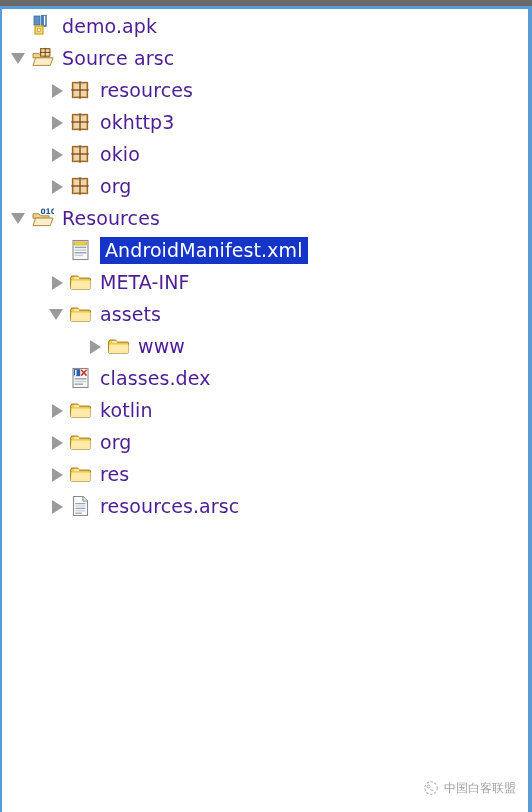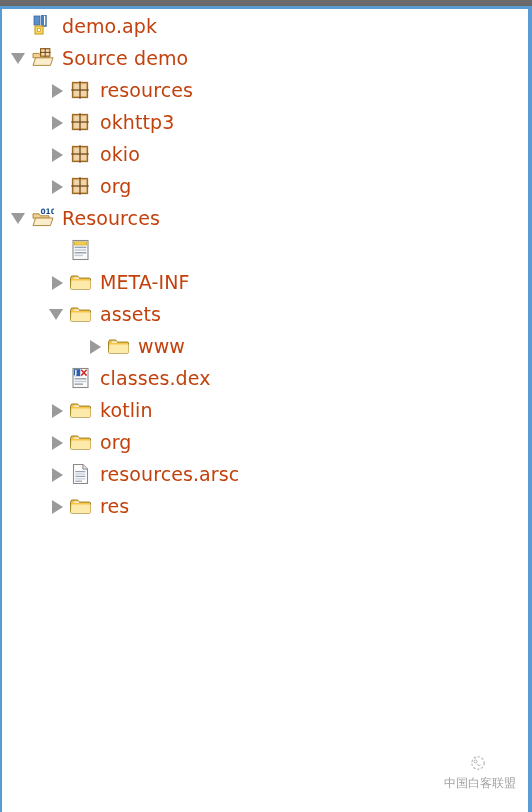--- a/index.html
+++ b/index.html
@@ -106,39 +106,38 @@
     width: 22px;
     height: 22px;
     margin-right: 8px;
     position: relative;
   }
   .icon svg { display: block; }
 
   
   .label {
     font-size: 19px;
-    color: #c2410c;
+    color: #4c1d95;
     line-height: 22px;
     letter-spacing: 0.1px;
   }
   .row.selected .label {
     background: #1535c8;
     color: #ffffff;
     padding: 2px 5px 3px 5px;
   }
 
   
   #watermark {
     position: absolute;
     right: 16px;
-    bottom: 20px;
+    bottom: 12px;
     display: flex;
-    align-items: center;
+    align-items: flex-start;
     opacity: 0.55;
-    flex-direction: column;
   }
   #watermark .wm-text {
     font-size: 12px;
     color: #555555;
     margin-left: 5px;
     font-family: "DejaVu Sans", "Liberation Sans", sans-serif;
   }
 </style>
 </head>
 <body>
@@ -174,21 +173,21 @@
             <path d="M1 18.4 l2.6 -7.6 h17.4 l-2.6 7.6 z" fill="#fbeccb" stroke="#b08a3e" stroke-width="1"></path>
             <rect x="8.5" y="1.6" width="9.4" height="7.6" fill="#e0b070" stroke="#8a5d22" stroke-width="1"></rect>
             <rect x="9.8" y="2.9" width="3.2" height="2.4" fill="#f6dcb4"></rect>
             <rect x="13.6" y="2.9" width="3.2" height="2.4" fill="#f6dcb4"></rect>
             <rect x="9.8" y="6" width="3.2" height="2.3" fill="#f6dcb4"></rect>
             <rect x="13.6" y="6" width="3.2" height="2.3" fill="#f6dcb4"></rect>
             <line x1="13.2" y1="0.9" x2="13.2" y2="9.8" stroke="#6b4a1e" stroke-width="1"></line>
             <line x1="7.8" y1="5.4" x2="18.6" y2="5.4" stroke="#6b4a1e" stroke-width="1"></line>
           </svg>
         </span>
-        <span class="label">Source demo</span>
+        <span class="label">Source arsc</span>
       </div>
       <div class="row">
         <span class="indent" style="width: 44px;"></span>
         <span class="twisty collapsed"></span>
         <span class="icon">
           <svg width="22" height="22" viewBox="0 0 22 22">
             <rect x="2.5" y="3.5" width="15" height="15" fill="#e3b375" stroke="#9a6a2d" stroke-width="1.3"></rect>
             <rect x="4.2" y="5.2" width="5.4" height="5.4" fill="#f2d6ab"></rect>
             <rect x="10.6" y="5.2" width="5.4" height="5.4" fill="#f2d6ab"></rect>
             <rect x="4.2" y="11.6" width="5.4" height="5.4" fill="#f2d6ab"></rect>
@@ -265,20 +264,21 @@
         <span class="icon">
           <svg width="22" height="22" viewBox="0 0 22 22">
             <rect x="3" y="1.5" width="15" height="19" fill="#fafafa" stroke="#8a8a8a" stroke-width="1.1"></rect>
             <rect x="4.4" y="2.9" width="12.2" height="3.1" fill="#f3d14e" stroke="#c9a320" stroke-width="0.7"></rect>
             <rect x="4.6" y="7.6" width="11.8" height="1.5" fill="#9aa6b4"></rect>
             <rect x="4.6" y="10.3" width="11.8" height="1.5" fill="#c4ccd6"></rect>
             <rect x="4.6" y="13" width="11.8" height="1.5" fill="#9aa6b4"></rect>
             <rect x="4.6" y="15.7" width="8.4" height="1.5" fill="#c4ccd6"></rect>
           </svg>
         </span>
+        <span class="label">AndroidManifest.xml</span>
       </div>
       <div class="row">
         <span class="indent" style="width: 44px;"></span>
         <span class="twisty collapsed"></span>
         <span class="icon">
           <svg width="22" height="22" viewBox="0 0 22 22">
             <path d="M1.5 5 h6.2 l1.6 2.1 h10.2 a0.9 0.9 0 0 1 0.9 0.9 v9.2 a0.9 0.9 0 0 1 -0.9 0.9 h-18 a0.9 0.9 0 0 1 -0.9 -0.9 v-10.4 a0.9 0.9 0 0 1 0.9 -0.9 z" fill="#f6c64a" stroke="#9c7c1c" stroke-width="1"></path>
             <path d="M1.5 9.6 h19 v7.6 a0.9 0.9 0 0 1 -0.9 0.9 h-18 a0.9 0.9 0 0 1 -0.9 -0.9 z" fill="#fde9a8"></path>
             <rect x="4" y="6.4" width="5" height="1.3" fill="#ffffff" opacity="0.85"></rect>
           </svg>
@@ -348,42 +348,42 @@
             <rect x="4" y="6.4" width="5" height="1.3" fill="#ffffff" opacity="0.85"></rect>
           </svg>
         </span>
         <span class="label">org</span>
       </div>
       <div class="row">
         <span class="indent" style="width: 44px;"></span>
         <span class="twisty collapsed"></span>
         <span class="icon">
           <svg width="22" height="22" viewBox="0 0 22 22">
+            <path d="M1.5 5 h6.2 l1.6 2.1 h10.2 a0.9 0.9 0 0 1 0.9 0.9 v9.2 a0.9 0.9 0 0 1 -0.9 0.9 h-18 a0.9 0.9 0 0 1 -0.9 -0.9 v-10.4 a0.9 0.9 0 0 1 0.9 -0.9 z" fill="#f6c64a" stroke="#9c7c1c" stroke-width="1"></path>
+            <path d="M1.5 9.6 h19 v7.6 a0.9 0.9 0 0 1 -0.9 0.9 h-18 a0.9 0.9 0 0 1 -0.9 -0.9 z" fill="#fde9a8"></path>
+            <rect x="4" y="6.4" width="5" height="1.3" fill="#ffffff" opacity="0.85"></rect>
+          </svg>
+        </span>
+        <span class="label">res</span>
+      </div>
+      <div class="row">
+        <span class="indent" style="width: 44px;"></span>
+        <span class="twisty collapsed"></span>
+        <span class="icon">
+          <svg width="22" height="22" viewBox="0 0 22 22">
             <path d="M3.5 1.5 h9.4 l4.6 4.6 v14.4 h-14 z" fill="#fcfcfc" stroke="#8a8a8a" stroke-width="1.1"></path>
             <path d="M12.9 1.5 v4.6 h4.6" fill="#e4e4e4" stroke="#8a8a8a" stroke-width="1"></path>
             <rect x="5.3" y="8" width="10" height="1.2" fill="#93a3b5"></rect>
             <rect x="5.3" y="10.4" width="10" height="1.2" fill="#c2ccd8"></rect>
             <rect x="5.3" y="12.8" width="10" height="1.2" fill="#93a3b5"></rect>
             <rect x="5.3" y="15.2" width="10" height="1.2" fill="#c2ccd8"></rect>
             <rect x="5.3" y="17.6" width="6.6" height="1.2" fill="#93a3b5"></rect>
           </svg>
         </span>
         <span class="label">resources.arsc</span>
-      </div>
-      <div class="row">
-        <span class="indent" style="width: 44px;"></span>
-        <span class="twisty collapsed"></span>
-        <span class="icon">
-          <svg width="22" height="22" viewBox="0 0 22 22">
-            <path d="M1.5 5 h6.2 l1.6 2.1 h10.2 a0.9 0.9 0 0 1 0.9 0.9 v9.2 a0.9 0.9 0 0 1 -0.9 0.9 h-18 a0.9 0.9 0 0 1 -0.9 -0.9 v-10.4 a0.9 0.9 0 0 1 0.9 -0.9 z" fill="#f6c64a" stroke="#9c7c1c" stroke-width="1"></path>
-            <path d="M1.5 9.6 h19 v7.6 a0.9 0.9 0 0 1 -0.9 0.9 h-18 a0.9 0.9 0 0 1 -0.9 -0.9 z" fill="#fde9a8"></path>
-            <rect x="4" y="6.4" width="5" height="1.3" fill="#ffffff" opacity="0.85"></rect>
-          </svg>
-        </span>
-        <span class="label">res</span>
       </div>
     </div>
 
   <div id="watermark">
     <span>
       <svg width="16" height="16" viewBox="0 0 16 16">
         <circle cx="8" cy="8" r="6.2" fill="none" stroke="#777" stroke-width="1.1" stroke-dasharray="2.4 1.6"></circle>
         <circle cx="5.6" cy="6.4" r="1.5" fill="none" stroke="#777" stroke-width="1"></circle>
         <path d="M6.9 9.2 Q8.4 11.2 10.6 10.2" fill="none" stroke="#777" stroke-width="1"></path>
       </svg>

